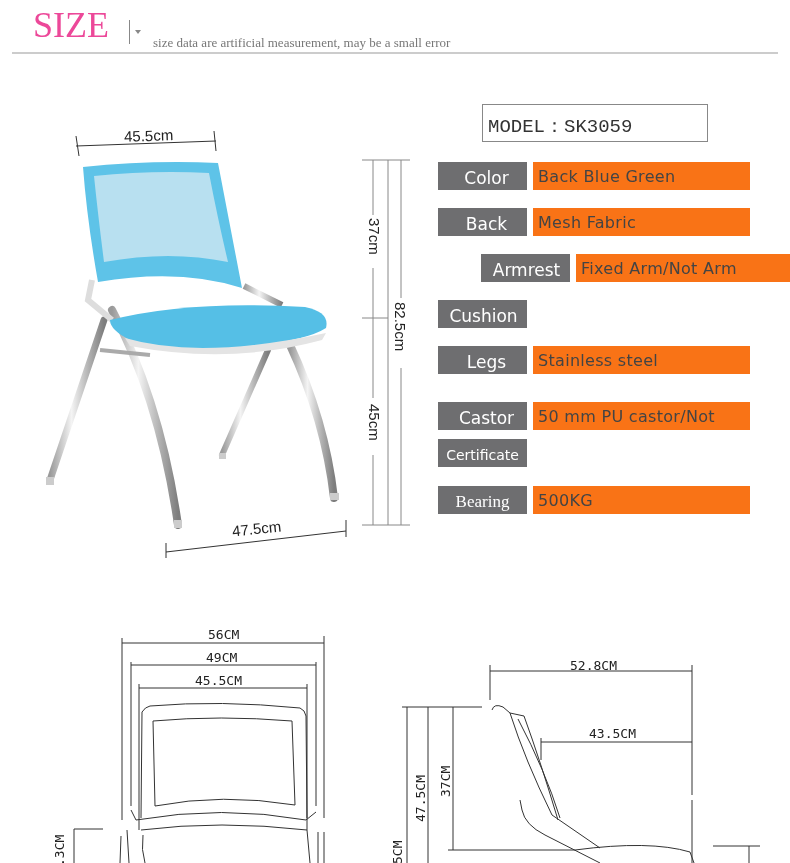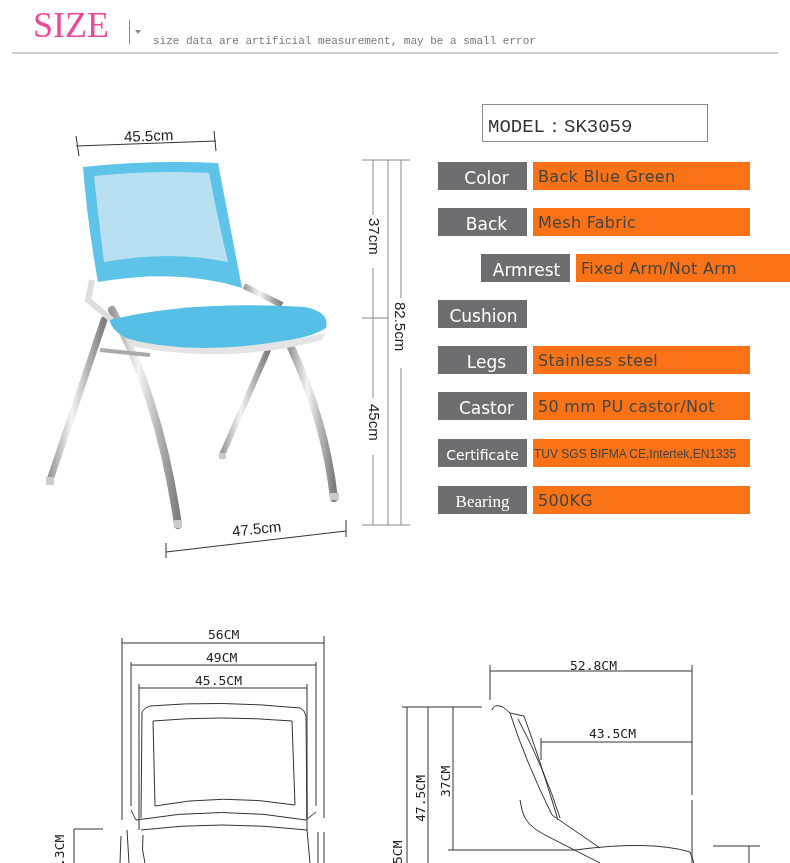--- a/index.html
+++ b/index.html
@@ -1,21 +1,21 @@
 <!DOCTYPE html>
 <html><head>
 <meta charset="utf-8">
 <style>
   html,body{margin:0;padding:0;background:#fff;}
   body{width:790px;height:863px;position:relative;overflow:hidden;font-family:"DejaVu Sans",sans-serif;}
   .abs{position:absolute;}
   .title{left:33px;top:4px;font-size:36px;color:#ec4899;font-family:Liberation Serif, serif;letter-spacing:0px;}
   .title-sep{left:129px;top:20px;width:1px;height:24px;background:#888;}
   .title-caret{left:135px;top:30px;width:0;height:0;border-left:3px solid transparent;border-right:3px solid transparent;border-top:4px solid #888;}
-  .subtitle{left:153px;top:35px;font-size:11px;color:#777;font-family:Liberation Mono, monospace;}
+  .subtitle{left:153px;top:35px;font-size:13px;color:#777;font-family:Liberation Serif, serif;}
   .divider{left:12px;top:52px;width:766px;height:2px;background:#ccc;}
   .model-box{left:482px;top:104px;width:226px;height:38px;border:1px solid #888;box-sizing:border-box;}
   .model-text{left:488px;top:113px;font-family:"Liberation Mono","DejaVu Sans Mono",monospace;font-size:19px;color:#333;}
   .spec-row{position:absolute;left:438px;width:312px;height:28px;}
   .spec-label{position:absolute;left:0;top:0;width:89px;height:28px;background:#6e6e70;color:#fff;font-size:17px;text-align:center;line-height:32px;box-sizing:border-box;padding-left:8px;overflow:hidden;white-space:nowrap;}
   .spec-label.small{font-size:14px;}
   .spec-value{position:absolute;left:95px;top:0;width:217px;height:28px;background:#f97316;color:#444;font-size:16px;line-height:30px;padding-left:5px;box-sizing:border-box;white-space:nowrap;overflow:hidden;letter-spacing:0.3px;}
   .spec-value.sm{font-size:15px;}
   .spec-value.xs{font-size:12px;padding-left:1px;letter-spacing:0;font-family:"Liberation Sans",sans-serif;}
   .dim-text{font-family:"Liberation Sans",sans-serif;font-size:15px;color:#222;}
@@ -47,27 +47,26 @@
     <div class="spec-label" style="padding-left:2px;">Armrest</div>
     <div class="spec-value">Fixed Arm/Not Arm</div>
   </div>
   <div class="spec-row" style="top:300px;">
     <div class="spec-label" style="padding-left:2px;">Cushion</div>
   </div>
   <div class="spec-row" style="top:346px;">
     <div class="spec-label">Legs</div>
     <div class="spec-value">Stainless steel</div>
   </div>
-  <div class="spec-row" style="top:392px;border-radius:13px;">
+  <div class="spec-row" style="top:402px;border-radius:13px;">
     <div class="spec-label">Castor</div>
     <div class="spec-value">50 mm PU castor/Not</div>
   </div>
   <div class="spec-row" style="top:439px;">
     <div class="spec-label small" style="padding-left:0;">Certificate</div>
-    <div class="spec-value xs">TUV SGS BIFMA CE,Intertek,EN1335</div>
   </div>
   <div class="spec-row" style="top:486px;">
     <div class="spec-label" style="padding-left:0;font-family:Liberation Serif, serif;">Bearing</div>
     <div class="spec-value">500KG</div>
   </div>
 </div>
 
 <svg width="790" height="863">
   <defs>
     <linearGradient id="chrome" x1="0" x2="1" y1="0" y2="0">

